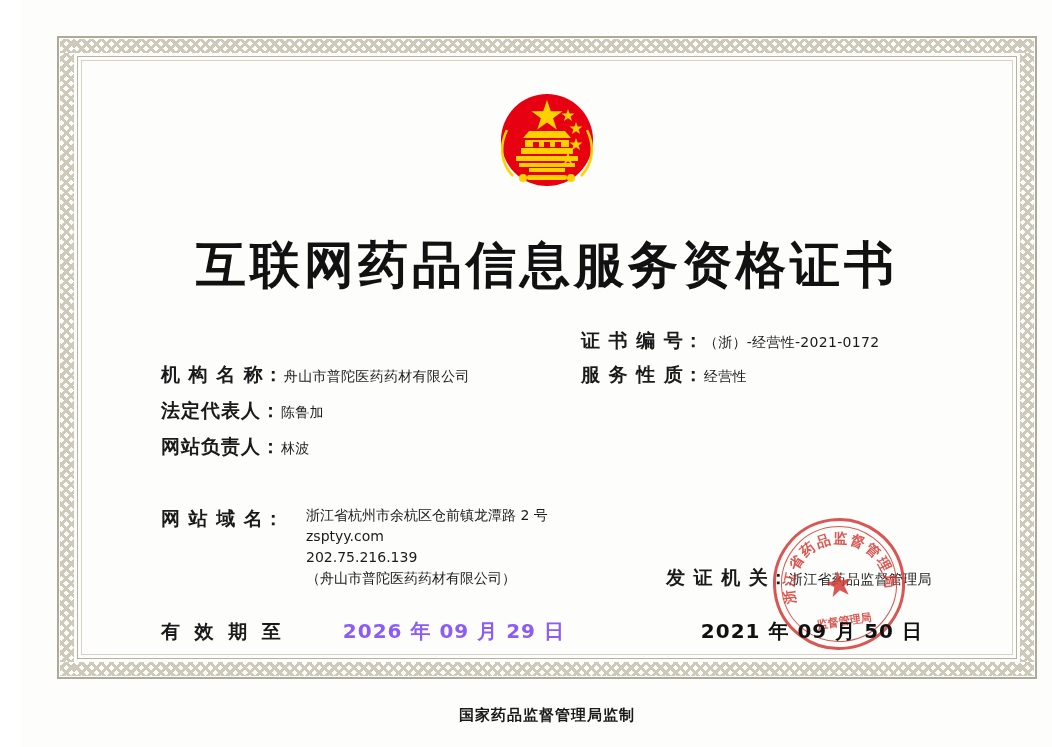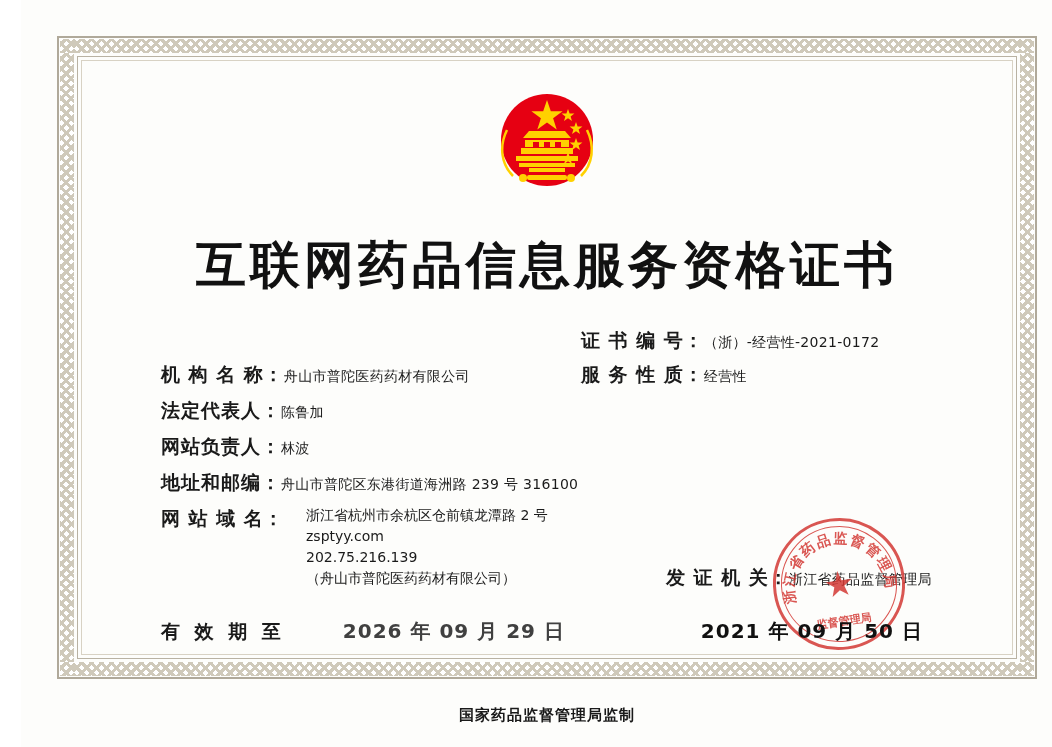--- a/index.html
+++ b/index.html
@@ -150,21 +150,21 @@
     font-family: "DejaVu Sans", "Liberation Sans", sans-serif;
     font-size: 19px;
     font-weight: bold;
     letter-spacing: 4px;
     color: #1a1a1a;
   }
   .valid-date {
     font-family: "DejaVu Sans", "Liberation Sans", sans-serif;
     font-size: 20px;
     font-weight: bold;
-    color: #404040;
+    color: #8b5cf6;
     margin-left: 14px;
     letter-spacing: 1px;
   }
   .issue-date {
     position: absolute;
     right: 150px;
     top: 618px;
     font-family: "DejaVu Sans", "Liberation Sans", sans-serif;
     font-size: 20px;
     font-weight: bold;
@@ -306,24 +306,20 @@
   <div class="field left-col" style="top:398px;">
     <span class="flabel">法定代表人：</span>
     <span class="fvalue">陈鲁加</span>
   </div>
 
   <div class="field left-col" style="top:434px;">
     <span class="flabel">网站负责人：</span>
     <span class="fvalue">林波</span>
   </div>
 
-  <div class="field left-col" style="top:470px;">
-    <span class="flabel">地址和邮编：</span>
-    <span class="fvalue">舟山市普陀区东港街道海洲路 239 号  316100</span>
-  </div>
 
   <div class="field left-col" style="top:506px;align-items:flex-end;">
     <span class="flabel">网 站 域 名：</span>
   </div>
 
   <div class="multiline" style="top:505px;">
     <div>浙江省杭州市余杭区仓前镇龙潭路 2 号</div>
     <div>zsptyy.com</div>
     <div>202.75.216.139</div>
     <div>（舟山市普陀医药药材有限公司）</div>

